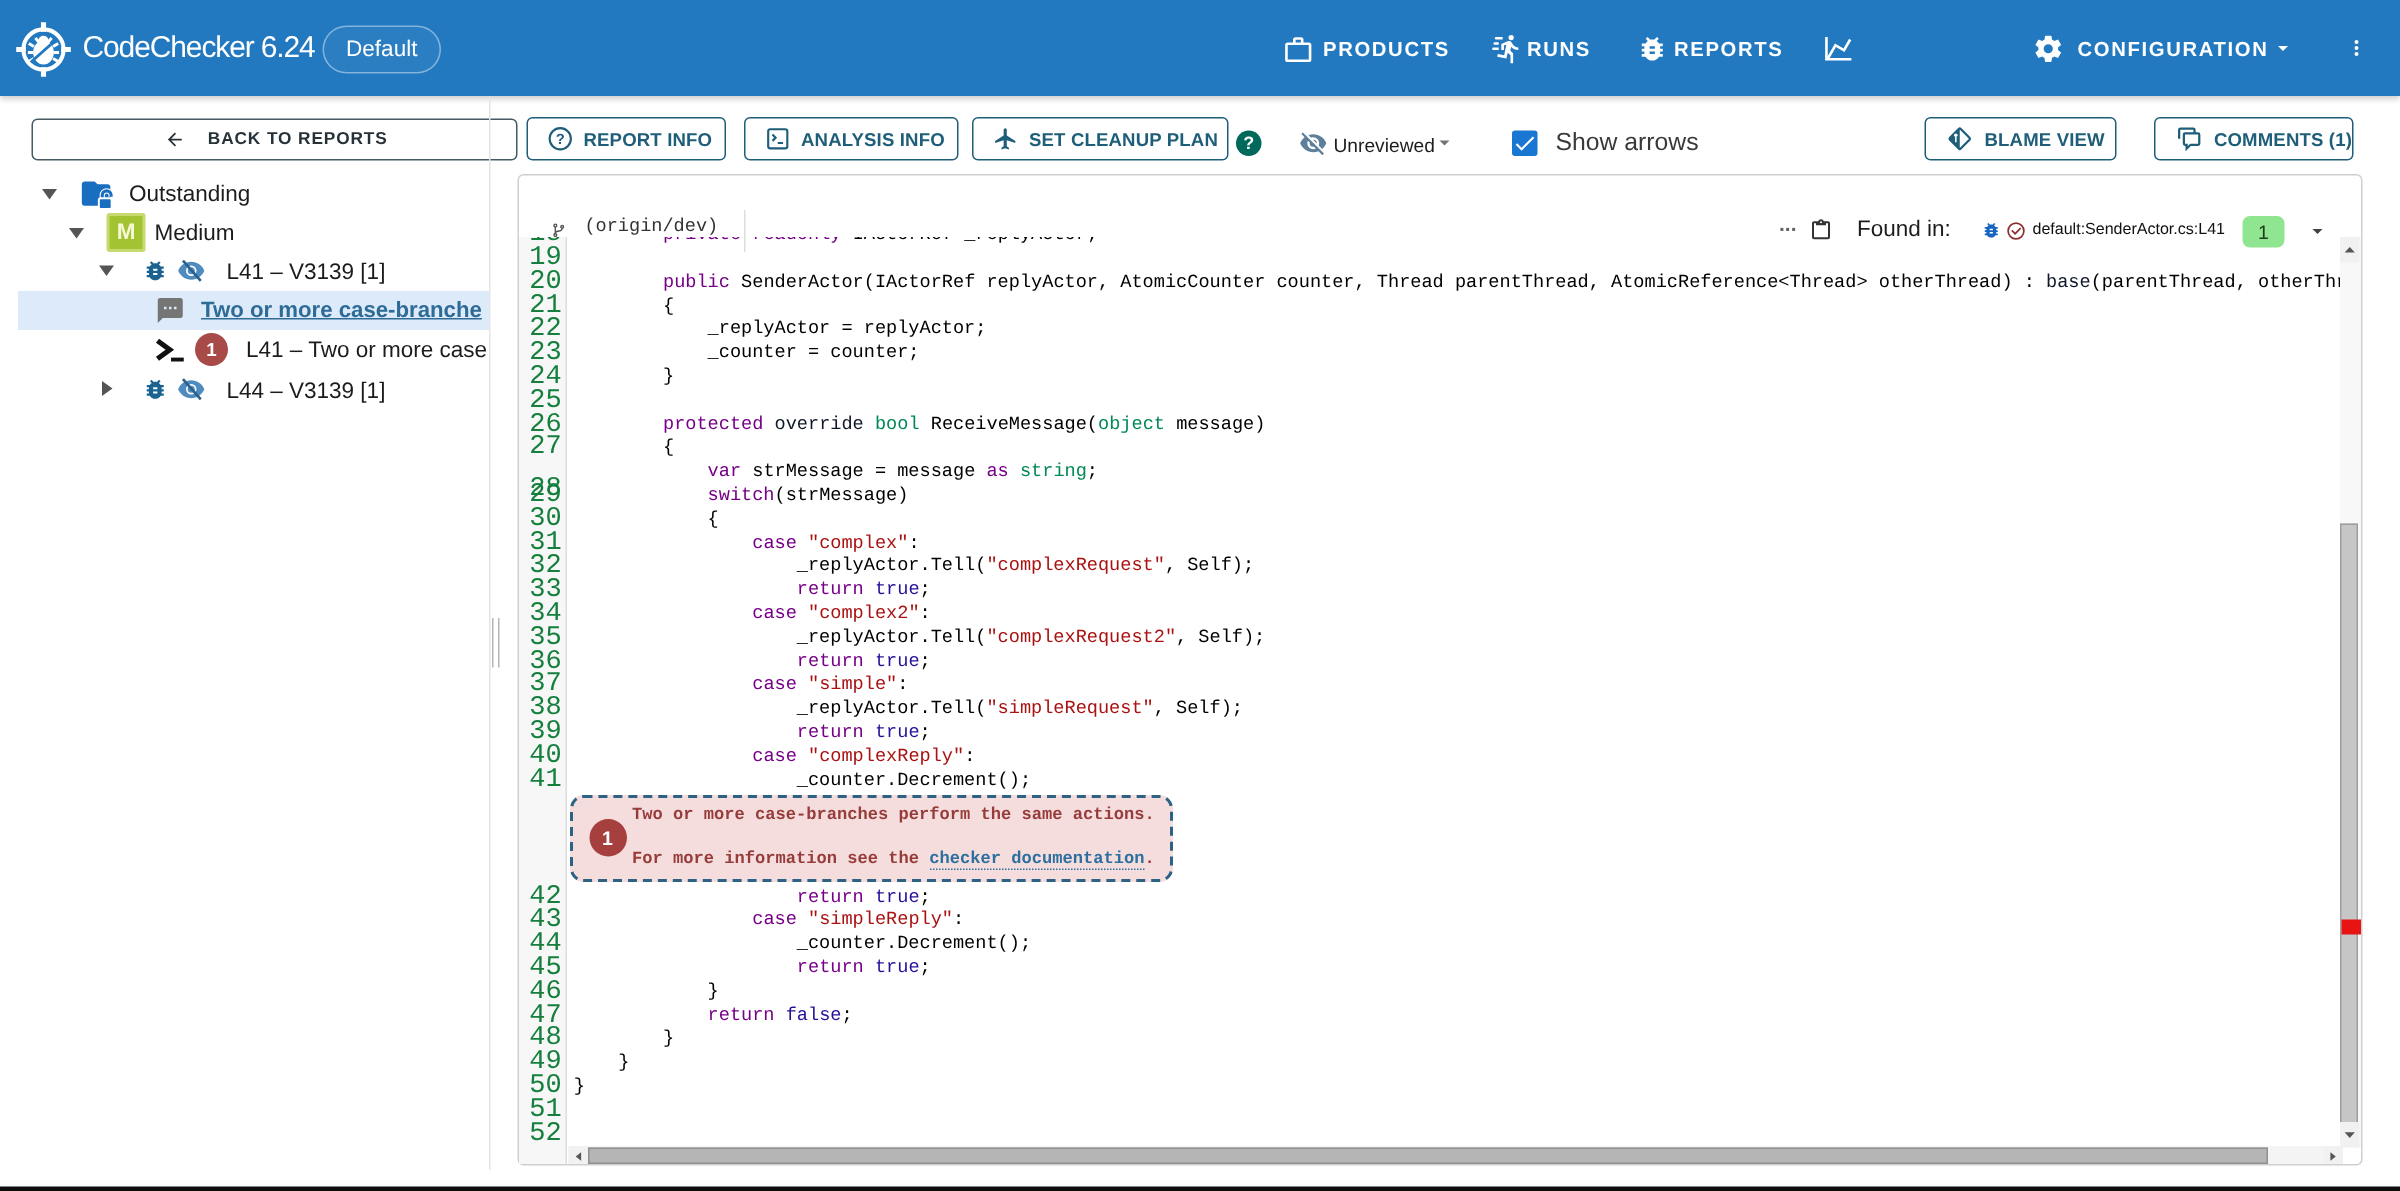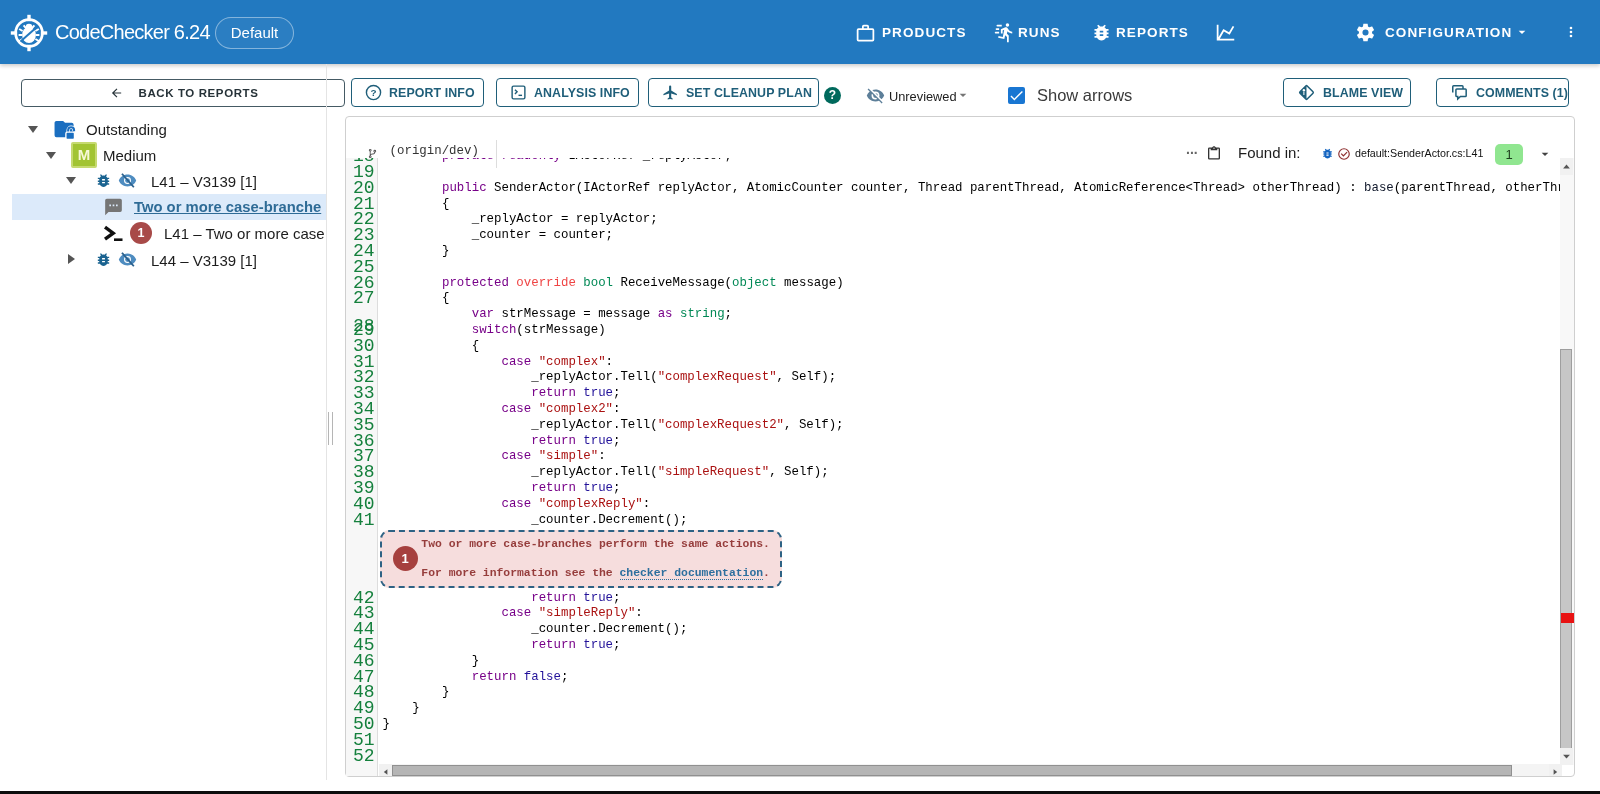--- a/index.html
+++ b/index.html
@@ -273,21 +273,21 @@
 <div class="gn" style="top:590.5px">52</div>
       </div>
     <div class="cl" style="top:-8.8px">        <span style="color:#708">private</span> <span style="color:#708">readonly</span> IActorRef _replyActor;</div>
 <div class="cl" style="top:7.0px">&nbsp;</div>
 <div class="cl" style="top:22.8px">        <span style="color:#708">public</span> SenderActor(IActorRef replyActor, AtomicCounter counter, Thread parentThread, AtomicReference&lt;Thread&gt; otherThread) : <span style="color:#0f172a">base</span>(parentThread, otherThread)</div>
 <div class="cl" style="top:38.6px">        {</div>
 <div class="cl" style="top:54.4px">            _replyActor = replyActor;</div>
 <div class="cl" style="top:70.2px">            _counter = counter;</div>
 <div class="cl" style="top:86.0px">        }</div>
 <div class="cl" style="top:101.8px">&nbsp;</div>
-<div class="cl" style="top:117.6px">        <span style="color:#708">protected</span> <span style="color:#ef4444">override</span> <span style="color:#085">bool</span> ReceiveMessage(<span style="color:#085">object</span> message)</div>
+<div class="cl" style="top:117.6px">        <span style="color:#708">protected</span> <span style="color:#0f172a">override</span> <span style="color:#085">bool</span> ReceiveMessage(<span style="color:#085">object</span> message)</div>
 <div class="cl" style="top:133.4px">        {</div>
 <div class="cl" style="top:149.2px">            <span style="color:#708">var</span> strMessage = message <span style="color:#708">as</span> <span style="color:#085">string</span>;</div>
 <div class="cl" style="top:165.0px">            <span style="color:#708">switch</span>(strMessage)</div>
 <div class="cl" style="top:180.8px">            {</div>
 <div class="cl" style="top:196.6px">                <span style="color:#708">case</span> <span style="color:#a11">"complex"</span>:</div>
 <div class="cl" style="top:212.4px">                    _replyActor.Tell(<span style="color:#a11">"complexRequest"</span>, Self);</div>
 <div class="cl" style="top:228.2px">                    <span style="color:#708">return</span> <span style="color:#219">true</span>;</div>
 <div class="cl" style="top:244.0px">                <span style="color:#708">case</span> <span style="color:#a11">"complex2"</span>:</div>
 <div class="cl" style="top:259.8px">                    _replyActor.Tell(<span style="color:#a11">"complexRequest2"</span>, Self);</div>
 <div class="cl" style="top:275.6px">                    <span style="color:#708">return</span> <span style="color:#219">true</span>;</div>

